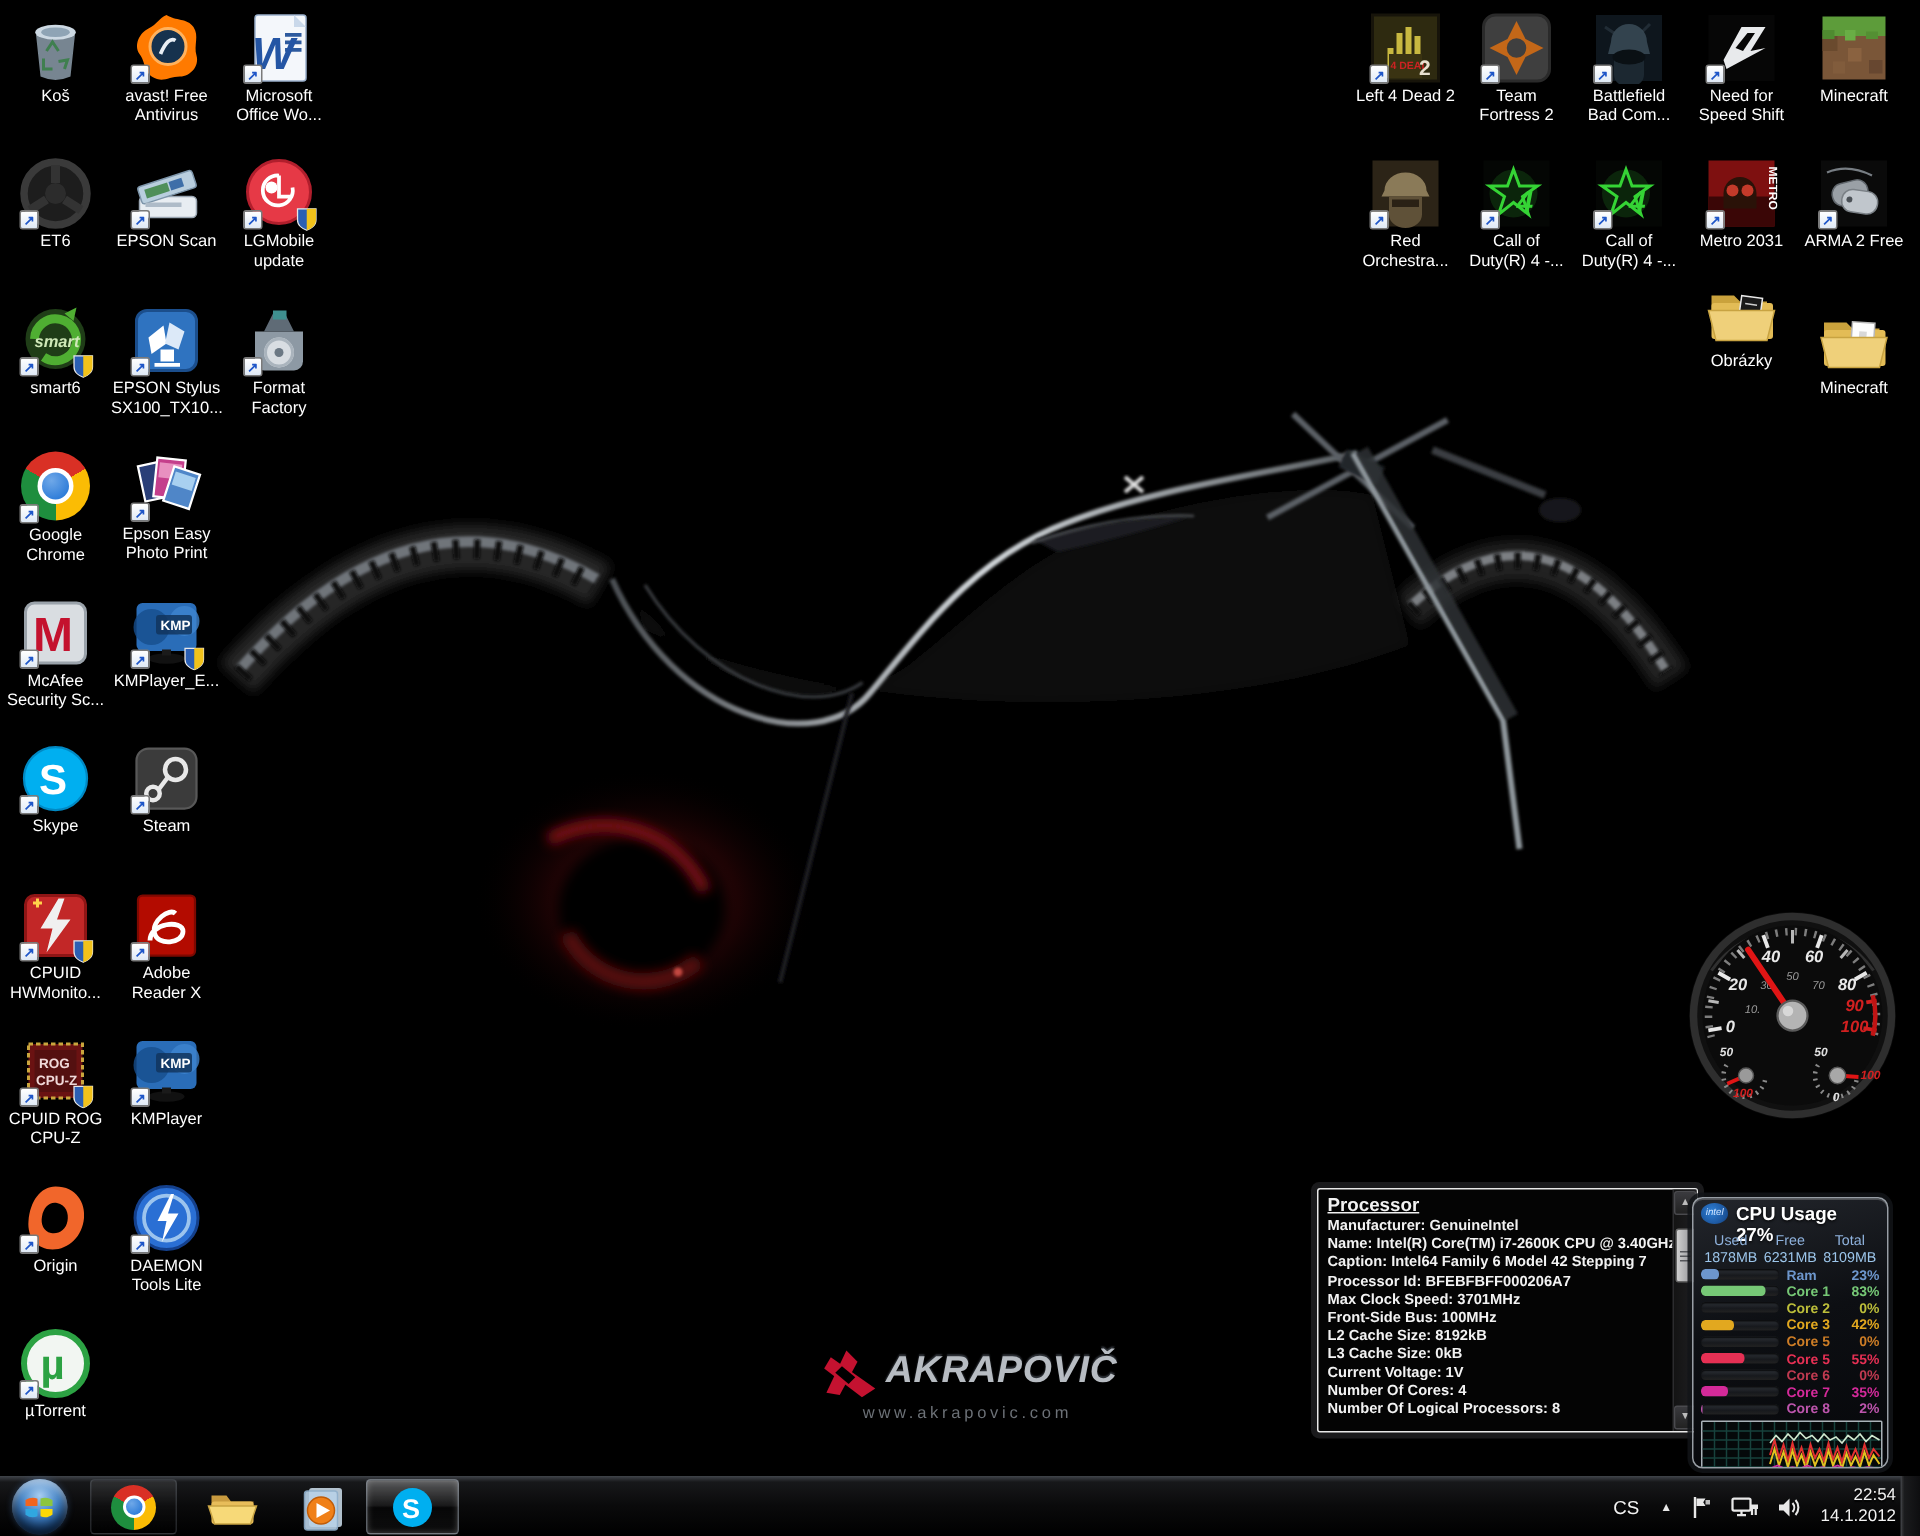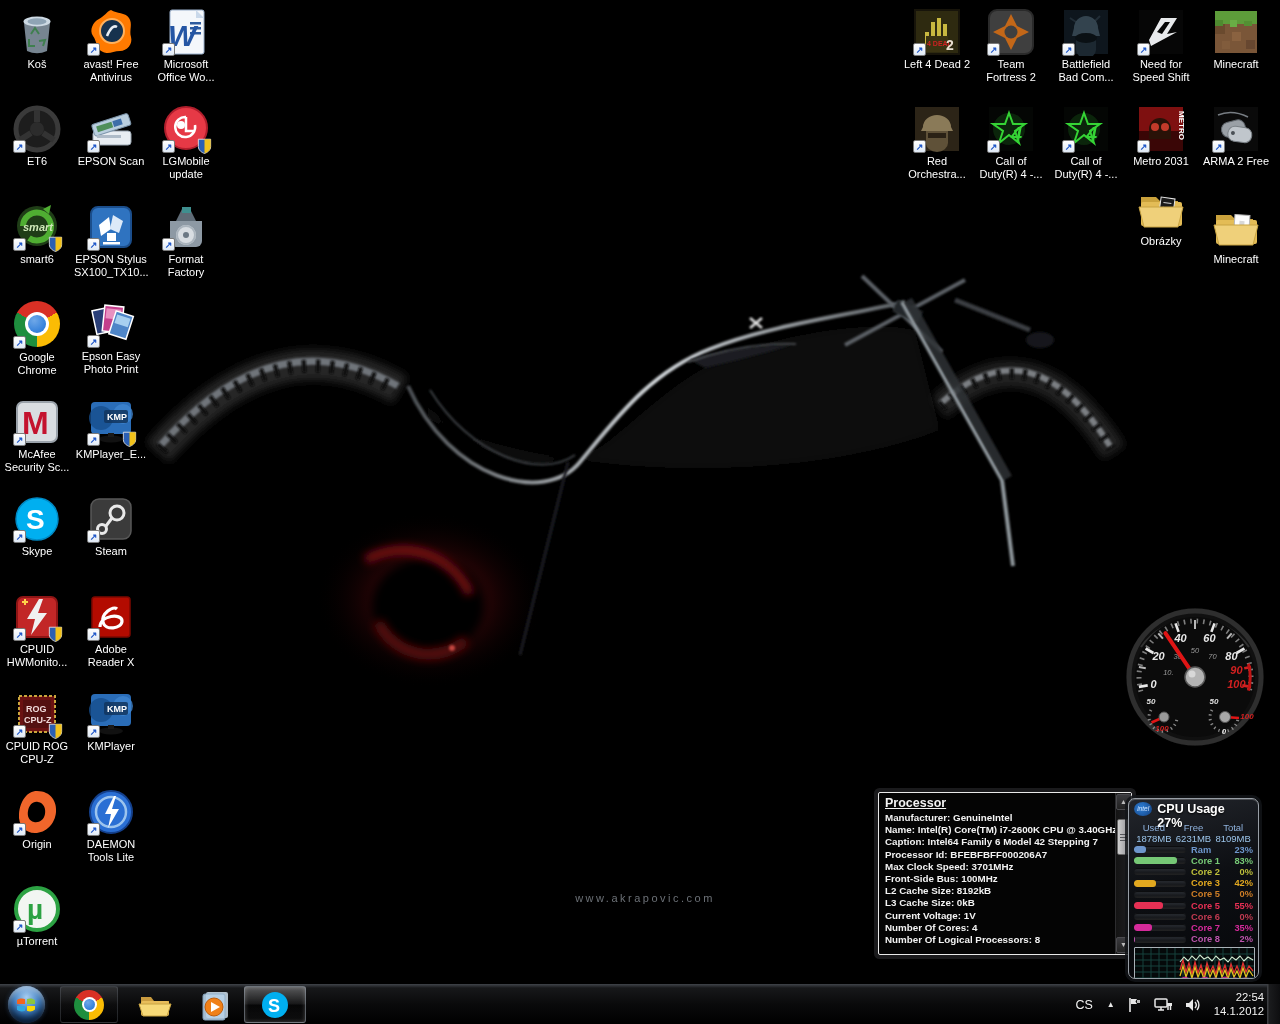--- a/index.html
+++ b/index.html
@@ -132,20 +132,28 @@
   <rect x="894" y="305" width="28" height="13" fill="#23282c" transform="rotate(25 908 311)" filter="url(#b1)"></rect>
   <path d="M955 300 L1030 330" stroke="#3a3e42" stroke-width="5" filter="url(#b1)"></path>
   <ellipse cx="1040" cy="340" rx="14" ry="8" fill="#17191b" filter="url(#b1)"></ellipse>
 
   <path d="M902 302 L1002 480 L1013 566" fill="none" stroke="#8f979c" stroke-width="4" filter="url(#b1)"></path>
   <path d="M908 300 L1008 478" stroke="#2f3336" stroke-width="9" filter="url(#b1)" opacity=".85"></path>
   <path d="M568 462 L520 655" stroke="#1d1f21" stroke-width="3" filter="url(#b1)"></path>
 </svg>
 
 <div id="aklogo">
+  <div class="row">
+    <svg width="46" height="44" viewBox="0 0 56 54">
+      <polygon points="8,48 26,10 36,20 20,50" fill="#c41230"></polygon>
+      <polygon points="12,16 52,44 40,52 6,26" fill="#c41230"></polygon>
+      <polygon points="22,24 34,34 28,40 16,30" fill="#000"></polygon>
+    </svg>
+    <span id="akname">AKRAPOVIČ</span>
+  </div>
   <div id="akurl">www.akrapovic.com</div>
 </div>
 
 <div class="cell" style="left:0;top:8px">
   <div class="ic">
     <svg width="48" height="48">
           <path d="M11 15 Q24 21 37 15 L34 43 Q24 47.5 14 43 Z" fill="#9fb2c1" opacity=".75"></path>
     <ellipse cx="24" cy="13.5" rx="13.5" ry="5" fill="#cdd9e3"></ellipse>
           <ellipse cx="24" cy="13.5" rx="9.5" ry="3.2" fill="#8fa4b5"></ellipse>
     <path d="M18 26 l4 -6 l4 6 M26 33 l6 -1 l-2 6 M16 31 l0 7 l6 0" stroke="#3f7f4f" stroke-width="2" fill="none"></path>

